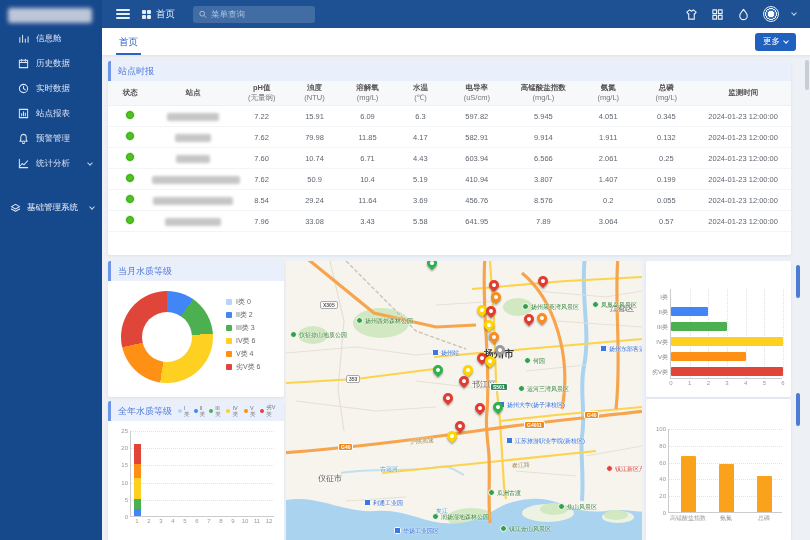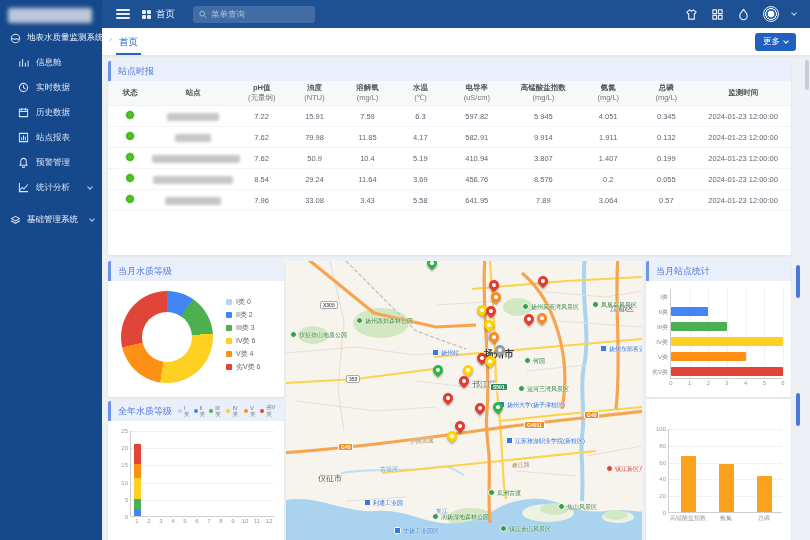--- a/index.html
+++ b/index.html
@@ -108,48 +108,40 @@
 
   .scroll-thumb { position:absolute; left:694px; width:4px; height:33px; background:#4b7bd5; border-radius:2px; }
   .page-scroll { position:absolute; left:703px; top:3px; width:4px; height:30px; background:#c8ccd4; border-radius:2px; }
 </style>
 </head>
 <body>
 
 <aside class="sidebar">
   <div class="logo-blur"></div>
   <div style="margin-top:26px;">
-    <div class="sgroup">
-      <svg class="sicon" viewBox="0 0 12 12">
-          <circle cx="6" cy="6" r="4.6"></circle>
-          <path d="M2.2 6.5 C3.5 5.5 4.5 7.5 6 6.5 C7.5 5.5 8.5 7.5 9.8 6.5"></path>
-        </svg>
-      <span class="glabel">地表水质量监测系统</span>
-      <span class="caret up"></span>
-    </div>
     <nav id="side-items">
         <div class="sitem">
           <svg class="sicon" viewBox="0 0 12 12">
             <path d="M2 10 L2 5 M5 10 L5 2.5 M8 10 L8 6.5 M11 10 L11 4"></path>
           </svg>
           <span>信息舱</span>
         </div>
         <div class="sitem">
           <svg class="sicon" viewBox="0 0 12 12">
+            <rect x="1.5" y="2.5" width="9" height="8"></rect>
+            <path d="M1.5 5 H10.5 M4 1.5 V3.5 M8 1.5 V3.5"></path>
+          </svg>
+          <span>历史数据</span>
+        </div>
+        <div class="sitem">
+          <svg class="sicon" viewBox="0 0 12 12">
             <circle cx="6" cy="6" r="4.5"></circle>
             <path d="M6 3.5 V6 L8 7.5"></path>
           </svg>
           <span>实时数据</span>
-        </div>
-        <div class="sitem">
-          <svg class="sicon" viewBox="0 0 12 12">
-            <rect x="1.5" y="2.5" width="9" height="8"></rect>
-            <path d="M1.5 5 H10.5 M4 1.5 V3.5 M8 1.5 V3.5"></path>
-          </svg>
-          <span>历史数据</span>
         </div>
         <div class="sitem">
           <svg class="sicon" viewBox="0 0 12 12">
             <rect x="1.5" y="1.5" width="9" height="9"></rect>
             <path d="M4 8.5 V6 M6 8.5 V4 M8 8.5 V5.5"></path>
           </svg>
           <span>站点报表</span>
         </div>
         <div class="sitem">
           <svg class="sicon" viewBox="0 0 12 12">
@@ -159,21 +151,21 @@
         </div>
         <div class="sitem">
           <svg class="sicon" viewBox="0 0 12 12">
             <path d="M1.5 9.5 L4.5 6 L6.5 7.5 L10.5 3"></path>
             <path d="M1.5 1.5 V10.5 H10.5"></path>
           </svg>
           <span>统计分析</span>
           <span class="caret down" style="margin-left: auto; margin-right: 10px;"></span>
         </div>
       </nav>
-    <div class="sgroup" style="margin-top:8px;">
+    <div class="sgroup" style="margin-top:20px;">
       <svg class="sicon" viewBox="0 0 12 12">
           <path d="M6 1.5 L10.5 4 L6 6.5 L1.5 4 Z"></path>
           <path d="M1.5 6.5 L6 9 L10.5 6.5"></path>
         </svg>
       <span class="glabel">基础管理系统</span>
       <span class="caret down"></span>
     </div>
   </div>
 </aside>
 
@@ -290,39 +282,52 @@
                 <div>监测时间</div>
               </th>
             </tr>
           </thead>
         <tbody id="table-body">
             <tr>
               <td><span class="dot"></span></td>
               <td><span class="blur-block" style="width: 52px;"></span></td>
               <td>7.22</td>
               <td>15.91</td>
-              <td>7.59</td>
+              <td>6.09</td>
               <td>6.3</td>
               <td>597.82</td>
               <td>5.945</td>
               <td>4.051</td>
               <td>0.345</td>
               <td>2024-01-23 12:00:00</td>
             </tr>
             <tr>
               <td><span class="dot"></span></td>
               <td><span class="blur-block" style="width: 36px;"></span></td>
               <td>7.62</td>
               <td>79.98</td>
               <td>11.85</td>
               <td>4.17</td>
               <td>582.91</td>
               <td>9.914</td>
               <td>1.911</td>
               <td>0.132</td>
+              <td>2024-01-23 12:00:00</td>
+            </tr>
+            <tr>
+              <td><span class="dot"></span></td>
+              <td><span class="blur-block" style="width: 34px;"></span></td>
+              <td>7.60</td>
+              <td>10.74</td>
+              <td>6.71</td>
+              <td>4.43</td>
+              <td>603.94</td>
+              <td>6.566</td>
+              <td>2.061</td>
+              <td>0.25</td>
               <td>2024-01-23 12:00:00</td>
             </tr>
             <tr>
               <td><span class="dot"></span></td>
               <td><span class="blur-block" style="width: 88px;"></span></td>
               <td>7.62</td>
               <td>50.9</td>
               <td>10.4</td>
               <td>5.19</td>
               <td>410.94</td>
@@ -535,23 +540,20 @@
           <div class="pin" style="left: 173px; top: 115px; background: rgb(226, 59, 48);"></div>
           <div class="pin" style="left: 157px; top: 132px; background: rgb(226, 59, 48);"></div>
           <div class="pin" style="left: 189px; top: 142px; background: rgb(226, 59, 48);"></div>
           <div class="pin" style="left: 207px; top: 141px; background: rgb(45, 179, 74);"></div>
           <div class="pin" style="left: 169px; top: 160px; background: rgb(226, 59, 48);"></div>
           <div class="pin" style="left: 161px; top: 170px; background: rgb(255, 213, 0);"></div>
         </div>
     </div>
 
     <div class="panel" id="panel-hbar">
-      <div class="phd">
-          <span class="ptitle">当月站点统计</span>
-        </div>
       <div class="plot" id="hbar-plot">
           <span class="xtick" style="left: 0px;">0</span>
           <div class="gridv" style="left: 18.6667px;"></div>
           <span class="xtick" style="left: 18.6667px;">1</span>
           <div class="gridv" style="left: 37.3333px;"></div>
           <span class="xtick" style="left: 37.3333px;">2</span>
           <div class="gridv" style="left: 56px;"></div>
           <span class="xtick" style="left: 56px;">3</span>
           <div class="gridv" style="left: 74.6667px;"></div>
           <span class="xtick" style="left: 74.6667px;">4</span>

